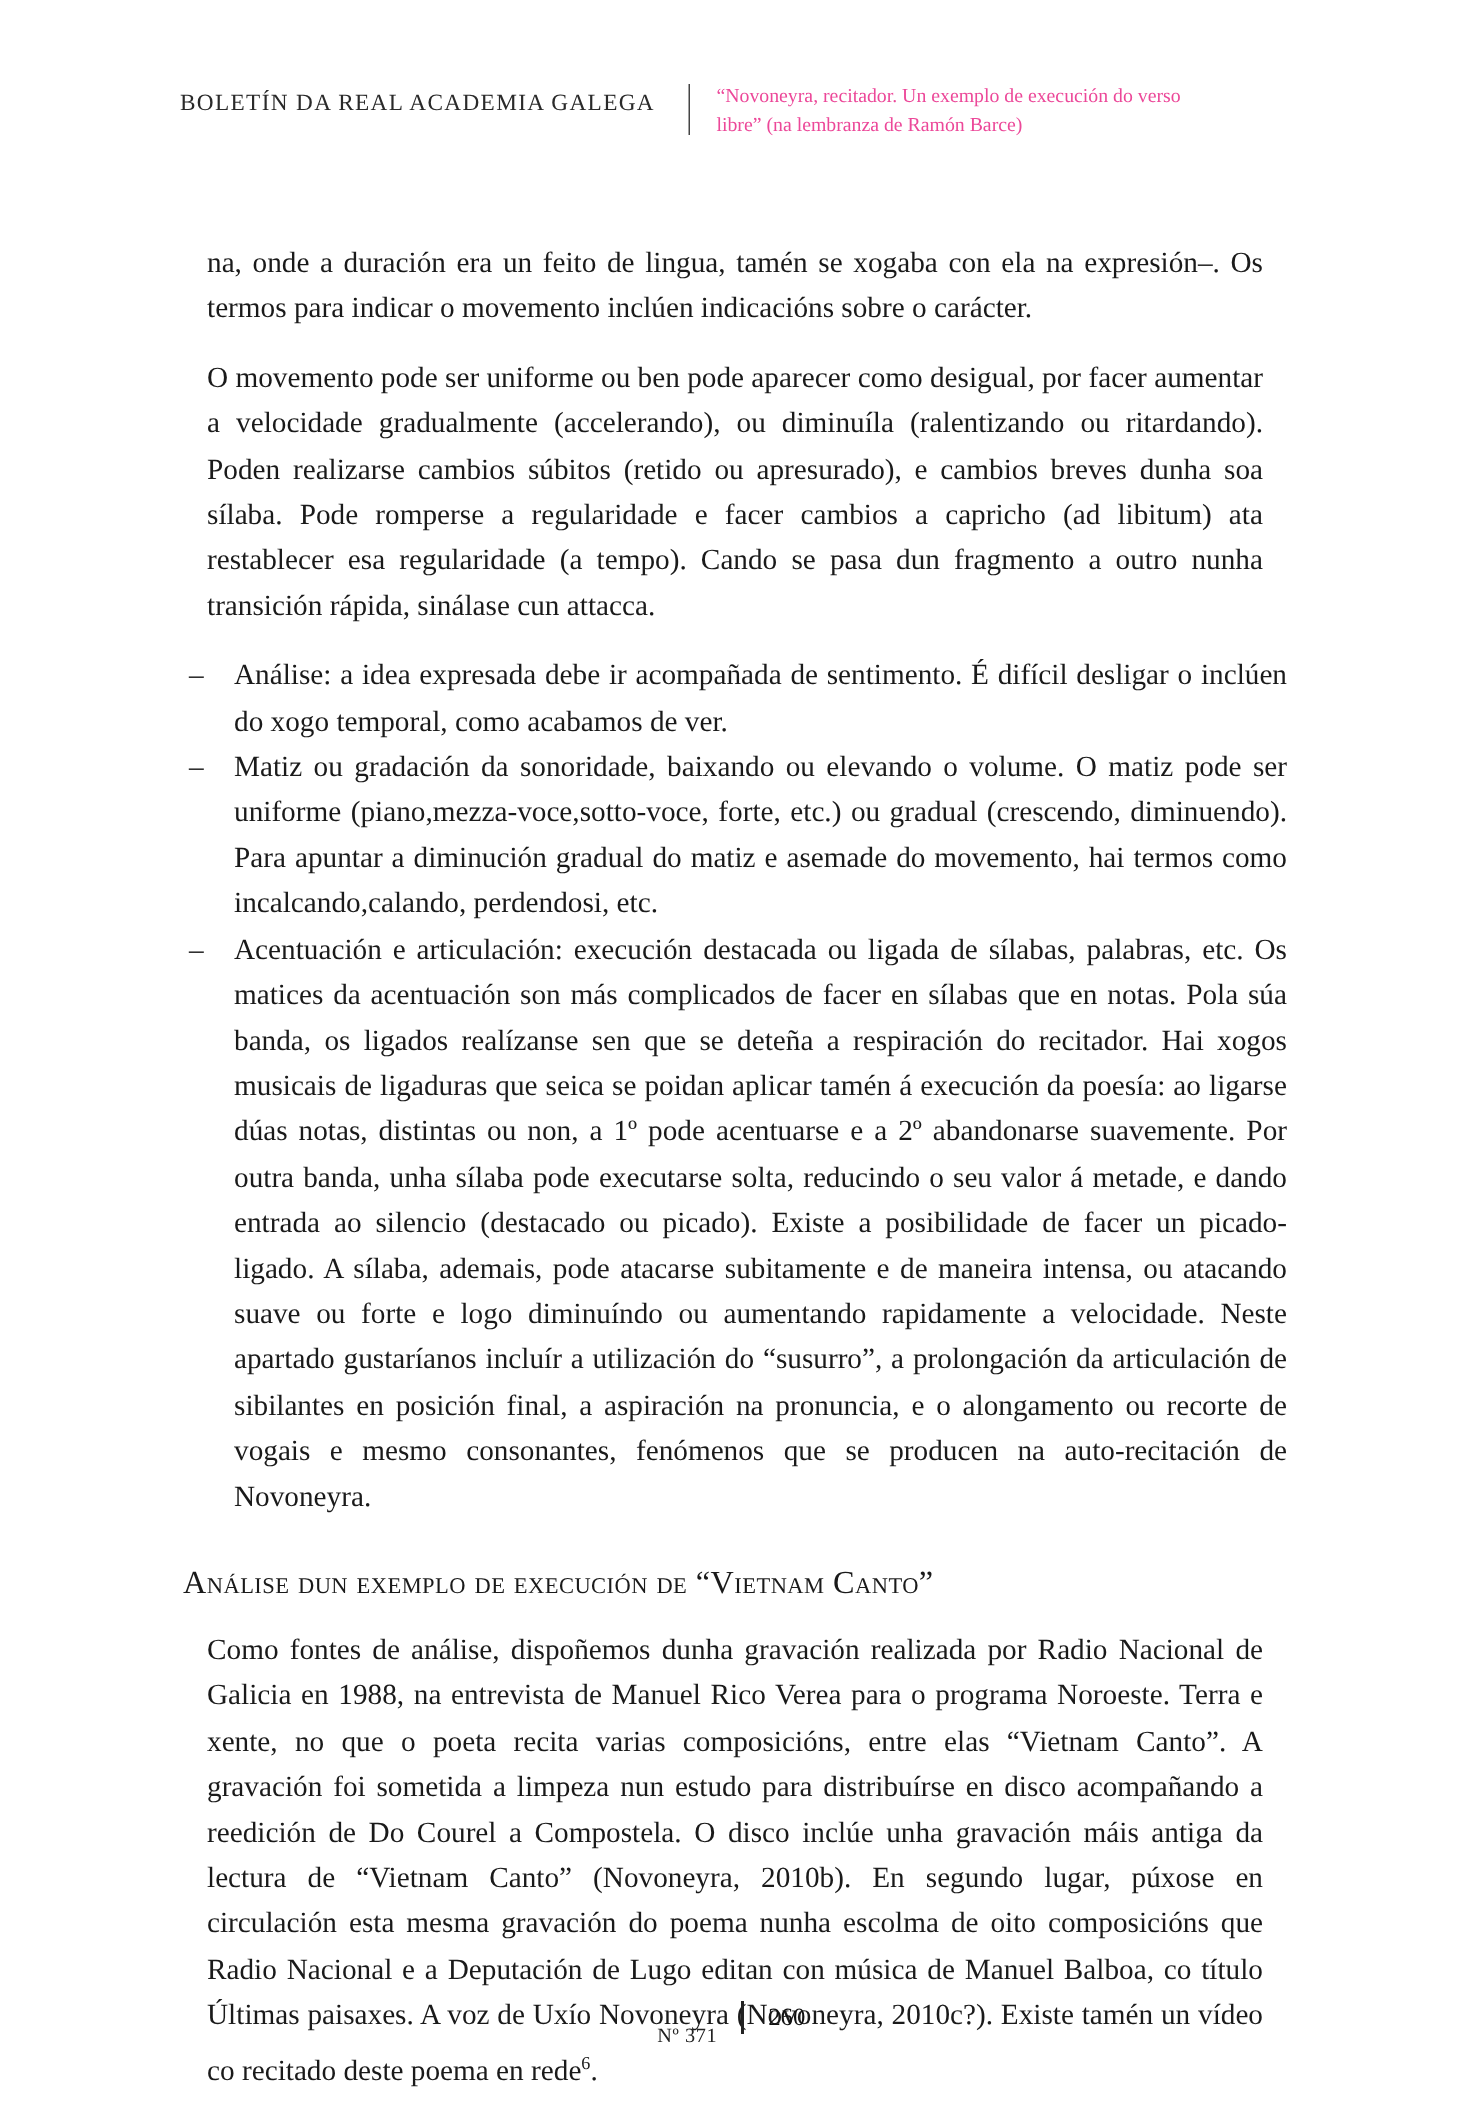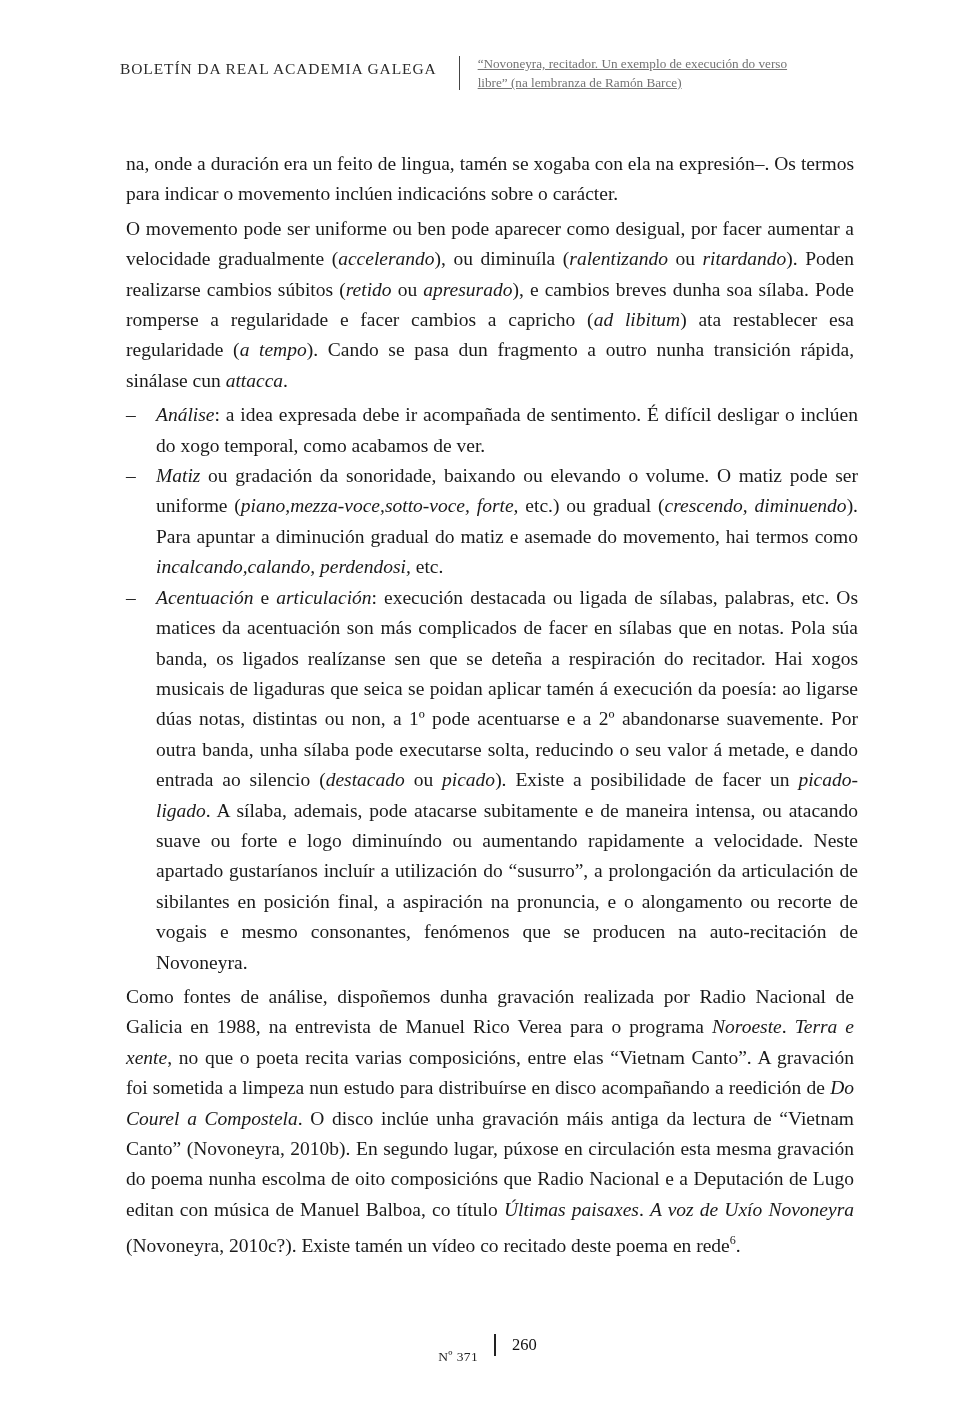--- a/index.html
+++ b/index.html
@@ -43,35 +43,34 @@
   .rh-rule {
     width: 1px;
     background: #444;
     align-self: stretch;
     margin-top: 2px;
     margin-bottom: 2px;
   }
   .rh-right {
     font-size: 13.2px;
     line-height: 1.45;
-    color: #737373;
+    color: #ec4899;
     padding-left: 18px;
     max-width: 330px;
-    text-decoration: underline;
   }
 
   
   .content {
     position: absolute;
     top: 145px;
     left: 122px;
     width: 736px;
   }
   p.body {
-    margin: 4px;
+    margin: 16px;
     font-size: 19.5px;
     line-height: 30.4px;
     text-align: justify;
     text-justify: inter-word;
     hyphens: manual;
   }
   .bullet-list {
     margin: 0;
     padding: 0;
     list-style: none;
@@ -81,21 +80,21 @@
     padding-left: 34px;
     font-size: 19.5px;
     line-height: 30.4px;
     text-align: justify;
   }
   .bullet-list li .dash {
     position: absolute;
     left: 4px;
     top: 0;
   }
-  .it { font-style: italic; }
+  .it { }
 
   h2.section-title {
     font-size: 21.5px;
     font-weight: normal;
     font-variant: small-caps;
     letter-spacing: 0.3px;
     margin: 26px 0 2px 0;
     line-height: 30px;
   }
 
@@ -156,20 +155,21 @@
       <li>
         <span class="dash">–</span><span class="it">Matiz</span><span> ou gradación da sonoridade, baixando ou elevando o volume. O matiz pode ser uniforme (</span><span class="it">piano,mezza-voce,sotto-voce, forte,</span><span> etc.) ou gradual (</span><span class="it">crescendo, diminuendo</span><span>). Para apuntar a diminución gradual do matiz e asemade do movemento, hai termos como </span><span class="it">incalcando,calando, perdendosi,</span><span> etc.</span>
       </li>
 
       <li>
         <span class="dash">–</span><span class="it">Acentuación</span><span> e </span><span class="it">articulación</span><span>: execución destacada ou ligada de sílabas, palabras, etc. Os matices da acentuación son más complicados de facer en sílabas que en notas. Pola súa banda, os ligados realízanse sen que se deteña a respiración do recitador. Hai xogos musicais de ligaduras que seica se poidan aplicar tamén á execución da poesía: ao ligarse dúas notas, distintas ou non, a 1º pode acentuarse e a 2º abandonarse suavemente. Por outra banda, unha sílaba pode executarse solta, reducindo o seu valor á metade, e dando entrada ao silencio (</span><span class="it">destacado</span><span> ou </span><span class="it">picado</span><span>). Existe a posibilidade de facer un </span><span class="it">picado-ligado</span><span>. A sílaba, ademais, pode atacarse subitamente e de maneira intensa, ou atacando suave ou forte e logo diminuíndo ou aumentando rapidamente a velocidade. Neste apartado gustaríanos incluír a utilización do “susurro”, a prolongación da articulación de sibilantes en posición final, a aspiración na pronuncia, e o alongamento ou recorte de vogais e mesmo consonantes, fenómenos que se producen na auto-recitación de Novoneyra.</span>
       </li>
 
     </ul>
 
+    <h2 class="section-title">Análise dun exemplo de execución de “Vietnam Canto”</h2>
 
     <p class="body"><span>Como fontes de análise, dispoñemos dunha gravación realizada por Radio Nacional de Galicia en 1988, na entrevista de Manuel Rico Verea para o programa </span><span class="it">Noroeste</span><span>. </span><span class="it">Terra e xente</span><span>, no que o poeta recita varias composicións, entre elas “Vietnam Canto”. A gravación foi sometida a limpeza nun estudo para distribuírse en disco acompañando a reedición de </span><span class="it">Do Courel a Compostela</span><span>. O disco inclúe unha gravación máis antiga da lectura de “Vietnam Canto” (Novoneyra, 2010b). En segundo lugar, púxose en circulación esta mesma gravación do poema nunha escolma de oito composicións que Radio Nacional e a Deputación de Lugo editan con música de Manuel Balboa, co título </span><span class="it">Últimas paisaxes</span><span>. </span><span class="it">A voz de Uxío Novoneyra</span><span> (Novoneyra, 2010c?). Existe tamén un vídeo co recitado deste poema en rede</span><sup>6</sup><span>.</span></p>
 
   </div>
 
   <div class="footer">
     <div class="issue">Nº 371</div>
     <div class="fsep"></div>
     <div class="pageno">260</div>
   </div>

